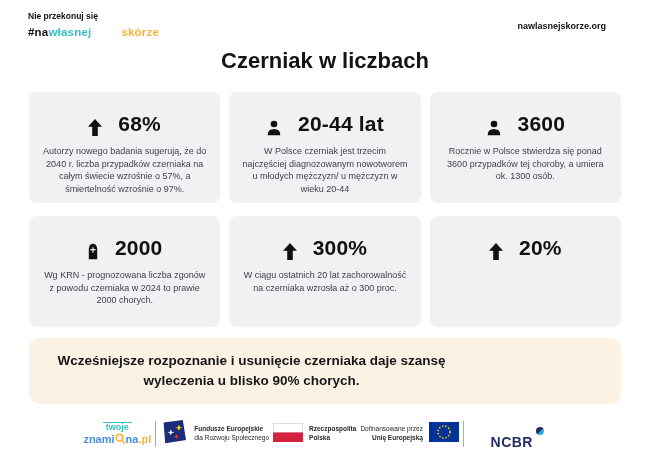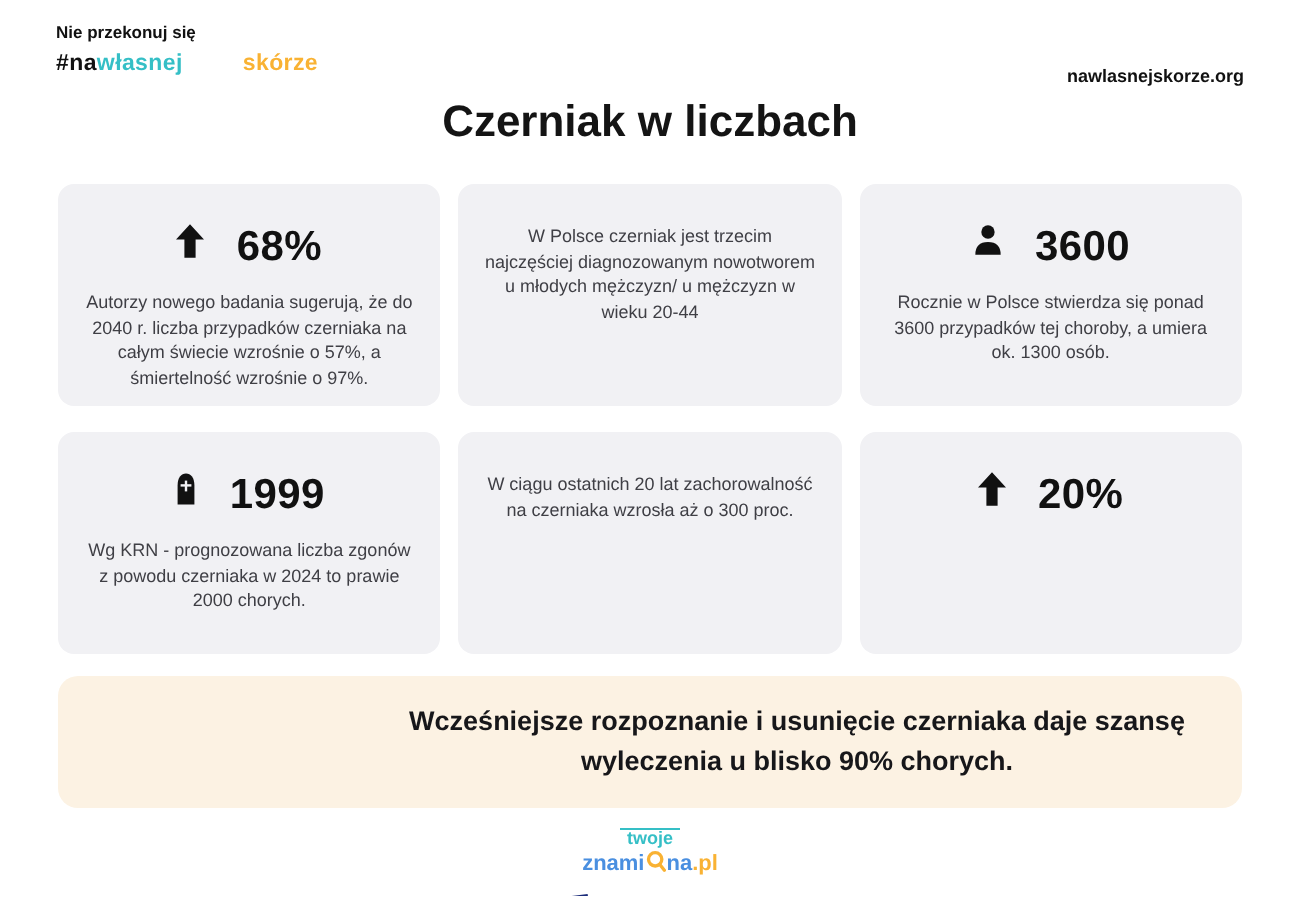--- a/index.html
+++ b/index.html
@@ -11,47 +11,47 @@
     background: #ffffff;
     overflow: hidden;
   }
 
   
   .brand { position: absolute; left: 28px; top: 12px; line-height: 1.15; }
   .brand-line1 { font-size: 8.5px; font-weight: 800; color: #111; display: block; }
   .brand-line2 { font-size: 11.5px; font-weight: 800; color: #111; letter-spacing: .2px; }
   .brand-teal { color: #35BFC6; }
   .brand-yellow { color: #F9B233; margin-left: 30px; }
-  .site-url { position: absolute; right: 28px; top: 21px; font-size: 9px; font-weight: 800; color: #111; text-decoration: none; margin-top: 12px; }
+  .site-url { position: absolute; right: 44px; top: 21px; font-size: 9px; font-weight: 800; color: #111; text-decoration: none; }
 
   
   .page-title { position: absolute; left: 0; right: 0; top: 48px; text-align: center;
     font-size: 22px; font-weight: 800; color: #141414; }
 
   
   .grid { position: absolute; left: 29px; top: 92px; width: 592px;
     display: grid; grid-template-columns: repeat(3, 1fr); gap: 13px 9px; }
   .card { background: #F1F1F4; border-radius: 8px; height: 111px;
     padding: 20px 12px 0 12px; text-align: center; }
-  .stat-row { display: flex; justify-content: center; align-items: flex-start; gap: 16px; margin-bottom: 9px; }
+  .stat-row { display: flex; justify-content: center; align-items: flex-end; gap: 16px; margin-bottom: 9px; }
   .stat-num { font-size: 21px; font-weight: 800; color: #111; letter-spacing: .2px; }
   .stat-icon { display: inline-flex; }
   .stat-icon svg { display: block; }
   .card-text { font-size: 9px; color: #3f3f45; line-height: 1.4; max-width: 172px; margin: 0 auto; }
 
   
   .banner { position: absolute; left: 29px; top: 338px; width: 592px; height: 66px;
     background: #FCF2E3; border-radius: 10px;
-    display: flex; align-items: center; justify-content: flex-end; }
+    display: flex; align-items: center; justify-content: flex-start; }
   .banner-text { font-size: 13.5px; font-weight: 800; color: #17171a; text-align: center;
     line-height: 1.5; max-width: 445px; }
 
   
   .footer { position: absolute; left: 0; right: 0; top: 414px; height: 40px;
-    display: flex; align-items: center; gap: 4px; flex-direction: column; }
+    display: flex; align-items: center; justify-content: center; gap: 4px; }
   .fdiv { width: 1px; height: 26px; background: #aaaab0; }
 
   .tz { display: flex; flex-direction: column; align-items: center; line-height: 1.1; }
   .tz-top { font-size: 9px; font-weight: 700; color: #35BFC6; border-top: 1.5px solid #35BFC6; padding: 0 3px; }
   .tz-bottom { font-size: 11px; font-weight: 800; display: flex; align-items: center; }
   .tz-blue { color: #4A8FE0; }
   .tz-orange { color: #F9B233; }
 
   .logo-block { display: flex; align-items: center; gap: 6px; }
   .logo-text { font-size: 6.5px; color: #2a2a2a; line-height: 1.35; }
@@ -86,20 +86,29 @@
           <svg width="14" height="17" viewBox="0 0 20 24">
               <path d="M10 0 L20 11 H14 V24 H6 V11 H0 Z" fill="#111"></path>
             </svg>
         </span>
         <span class="stat-num">68%</span>
       </div>
       <p class="card-text">Autorzy nowego badania sugerują, że do 2040 r. liczba przypadków czerniaka na całym świecie wzrośnie o 57%, a śmiertelność wzrośnie o 97%.</p>
     </div>
 
     <div class="card">
+      <div class="stat-row">
+        <span class="stat-icon">
+          <svg width="16" height="16" viewBox="0 0 24 24">
+              <circle cx="12" cy="6" r="5" fill="#111"></circle>
+              <path d="M2.5 23 Q2.5 13.5 12 13.5 Q21.5 13.5 21.5 23 Z" fill="#111"></path>
+            </svg>
+        </span>
+        <span class="stat-num">20-44 lat</span>
+      </div>
       <p class="card-text">W Polsce czerniak jest trzecim najczęściej diagnozowanym nowotworem u młodych mężczyzn/ u mężczyzn w wieku 20-44</p>
     </div>
 
     <div class="card">
       <div class="stat-row">
         <span class="stat-icon">
           <svg width="16" height="16" viewBox="0 0 24 24">
               <circle cx="12" cy="6" r="5" fill="#111"></circle>
               <path d="M2.5 23 Q2.5 13.5 12 13.5 Q21.5 13.5 21.5 23 Z" fill="#111"></path>
             </svg>
@@ -111,26 +120,34 @@
 
     <div class="card">
       <div class="stat-row">
         <span class="stat-icon">
           <svg width="12" height="17" viewBox="0 0 20 26">
               <path d="M3 26 V10 C3 3.5 6 0 10 0 C14 0 17 3.5 17 10 V26 Z" fill="#111"></path>
               <rect x="9" y="6" width="2" height="9" fill="#F1F1F4"></rect>
               <rect x="5.5" y="9" width="9" height="2" fill="#F1F1F4"></rect>
             </svg>
         </span>
-        <span class="stat-num">1999</span>
+        <span class="stat-num">2000</span>
       </div>
       <p class="card-text">Wg KRN - prognozowana liczba zgonów z powodu czerniaka w 2024 to prawie 2000 chorych.</p>
     </div>
 
     <div class="card">
+      <div class="stat-row">
+        <span class="stat-icon">
+          <svg width="14" height="17" viewBox="0 0 20 24">
+              <path d="M10 0 L20 11 H14 V24 H6 V11 H0 Z" fill="#111"></path>
+            </svg>
+        </span>
+        <span class="stat-num">300%</span>
+      </div>
       <p class="card-text">W ciągu ostatnich 20 lat zachorowalność na czerniaka wzrosła aż o 300 proc.</p>
     </div>
 
     <div class="card">
       <div class="stat-row">
         <span class="stat-icon">
           <svg width="14" height="17" viewBox="0 0 20 24">
               <path d="M10 0 L20 11 H14 V24 H6 V11 H0 Z" fill="#111"></path>
             </svg>
         </span>

